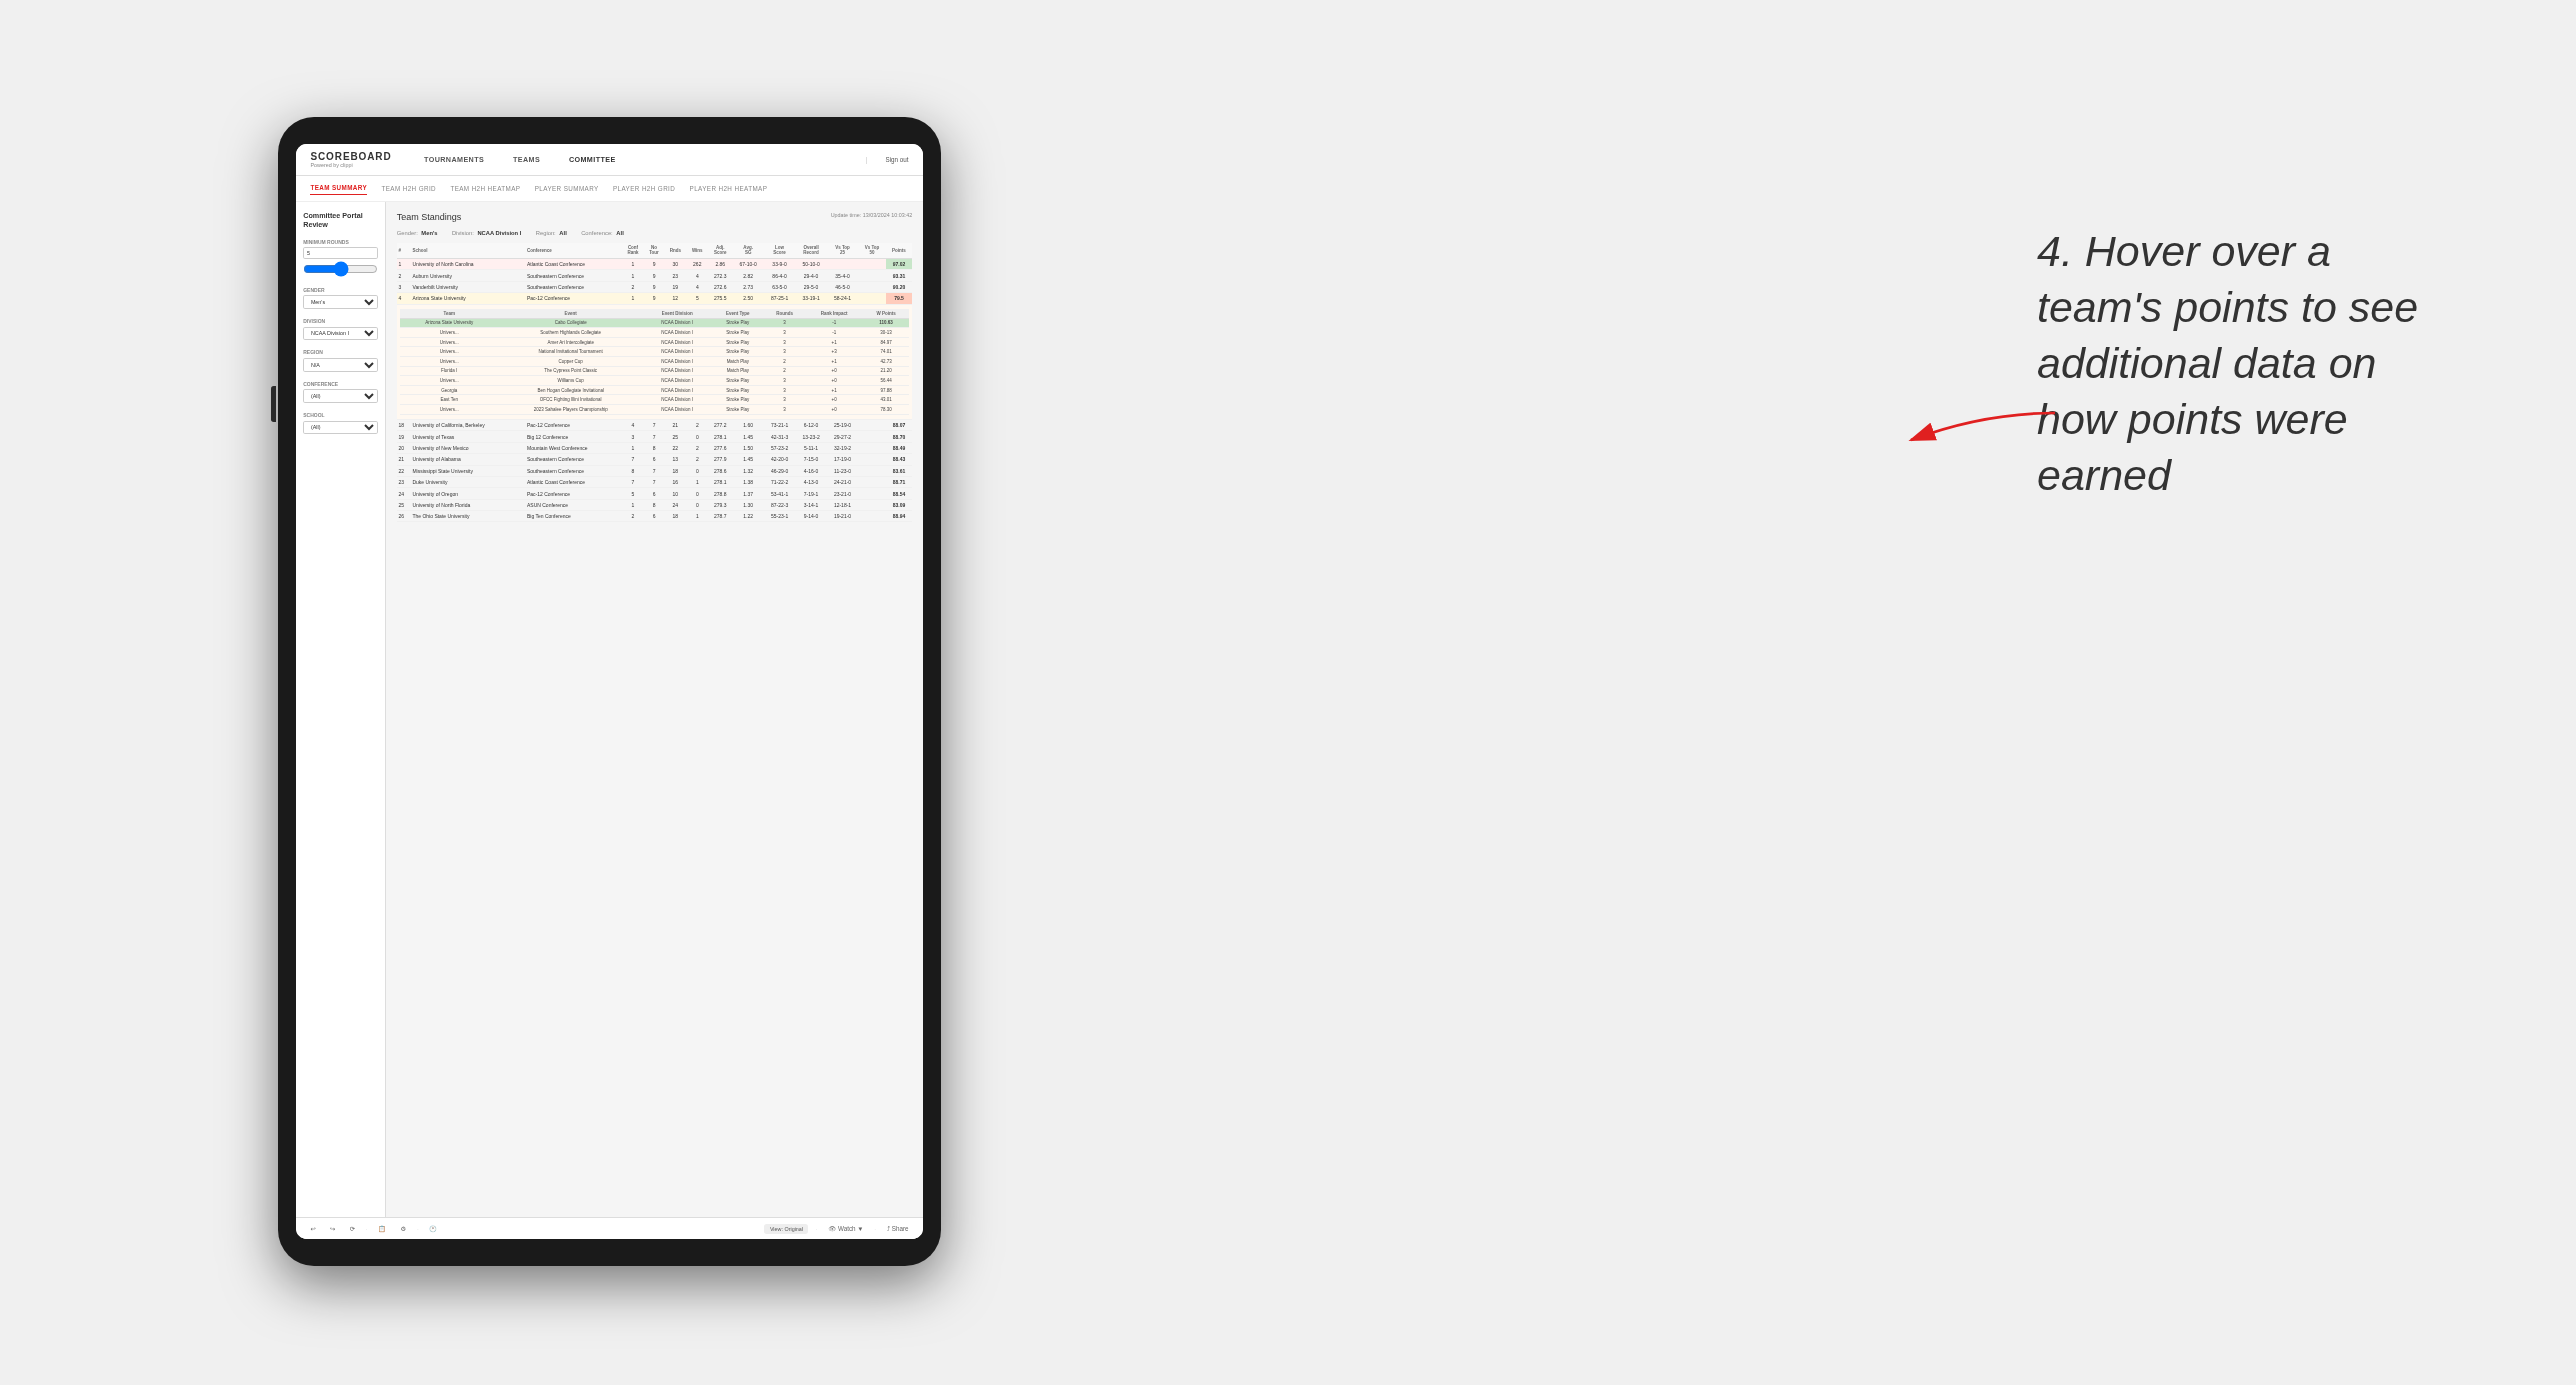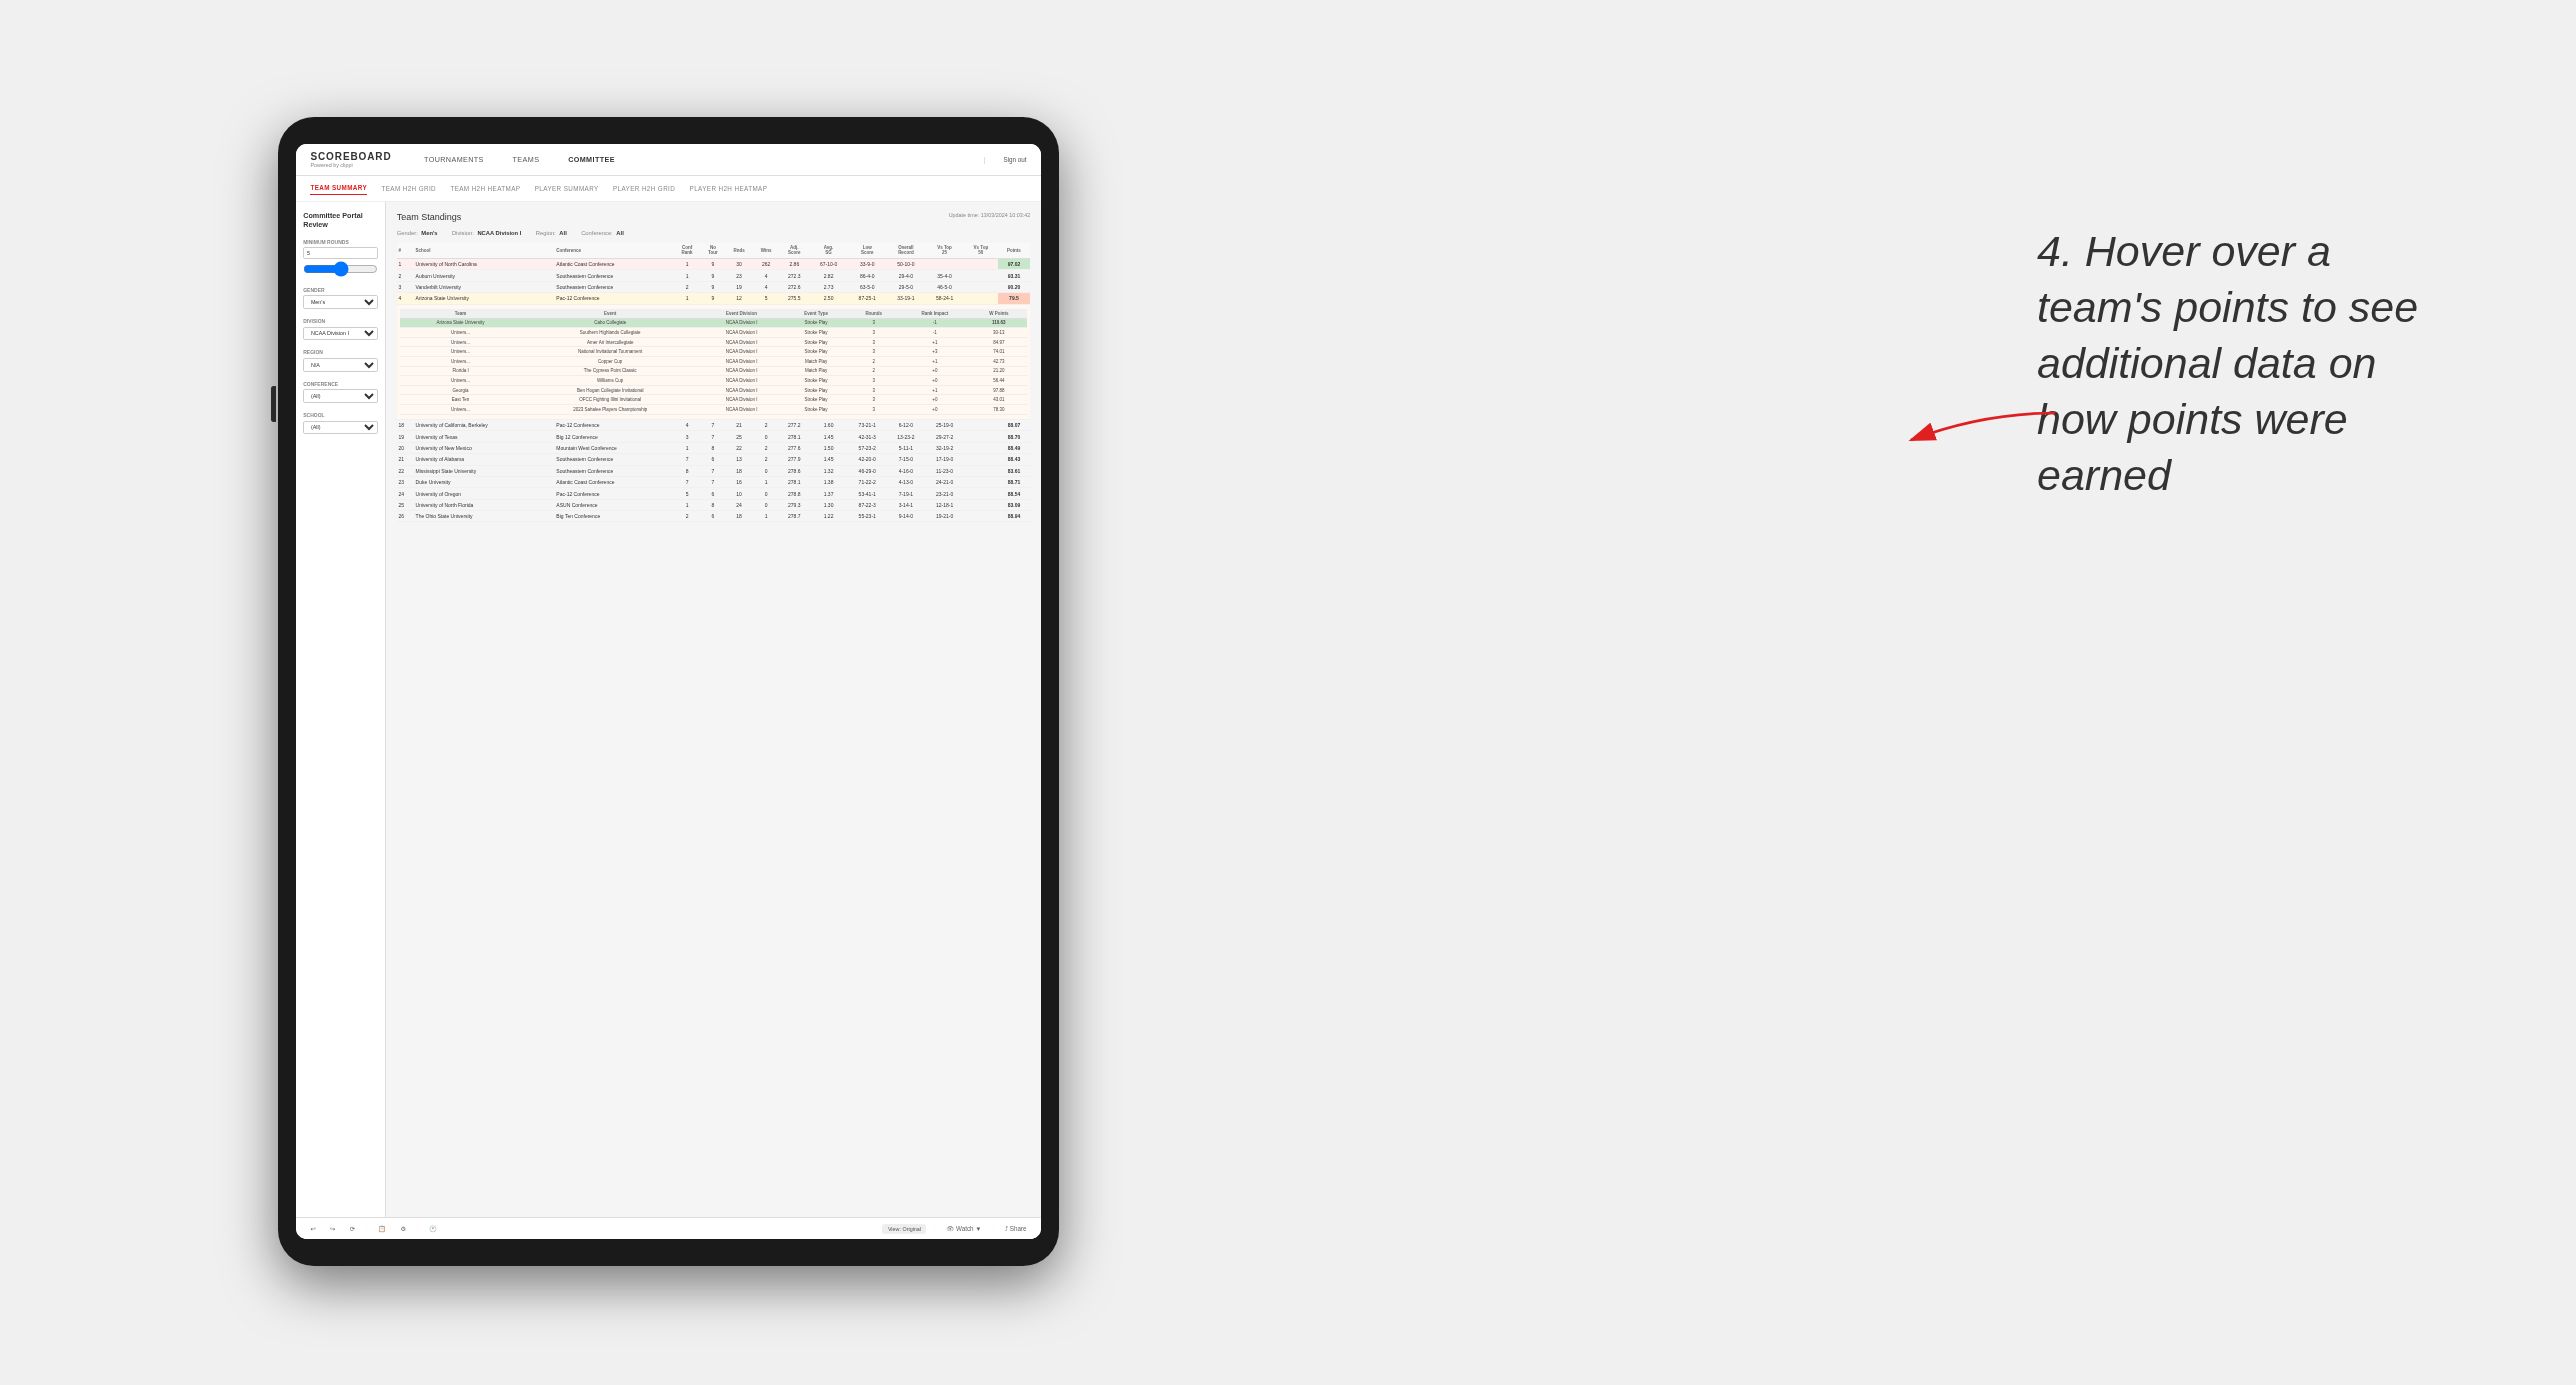--- a/index.html
+++ b/index.html
@@ -10,21 +10,21 @@
       height: 1386px;
       position: relative;
       overflow: hidden;
     }
 
     
     .tablet-shell {
       position: absolute;
       left: 278px;
       top: 117px;
-      width: 781px;
+      width: 663px;
       height: 1149px;
       background: #1a1a1a;
       border-radius: 36px;
       box-shadow: 0 18px 54px rgba(0,0,0,0.5);
       padding: 27px 18px;
     }
 
     .tablet-screen {
       width: 100%;
       height: 100%;
@@ -64,20 +64,21 @@
       color: #888;
     }
 
     .nav-item {
       font-size: 7.2px;
       color: #555;
       cursor: pointer;
       padding: 2.7px 5.4px;
       text-transform: uppercase;
       letter-spacing: 0.4px;
+      font-weight: bold;
     }
 
     .nav-item.active {
       color: #333;
       font-weight: bold;
     }
 
     .nav-spacer { flex: 1; }
 
     .sign-out {

